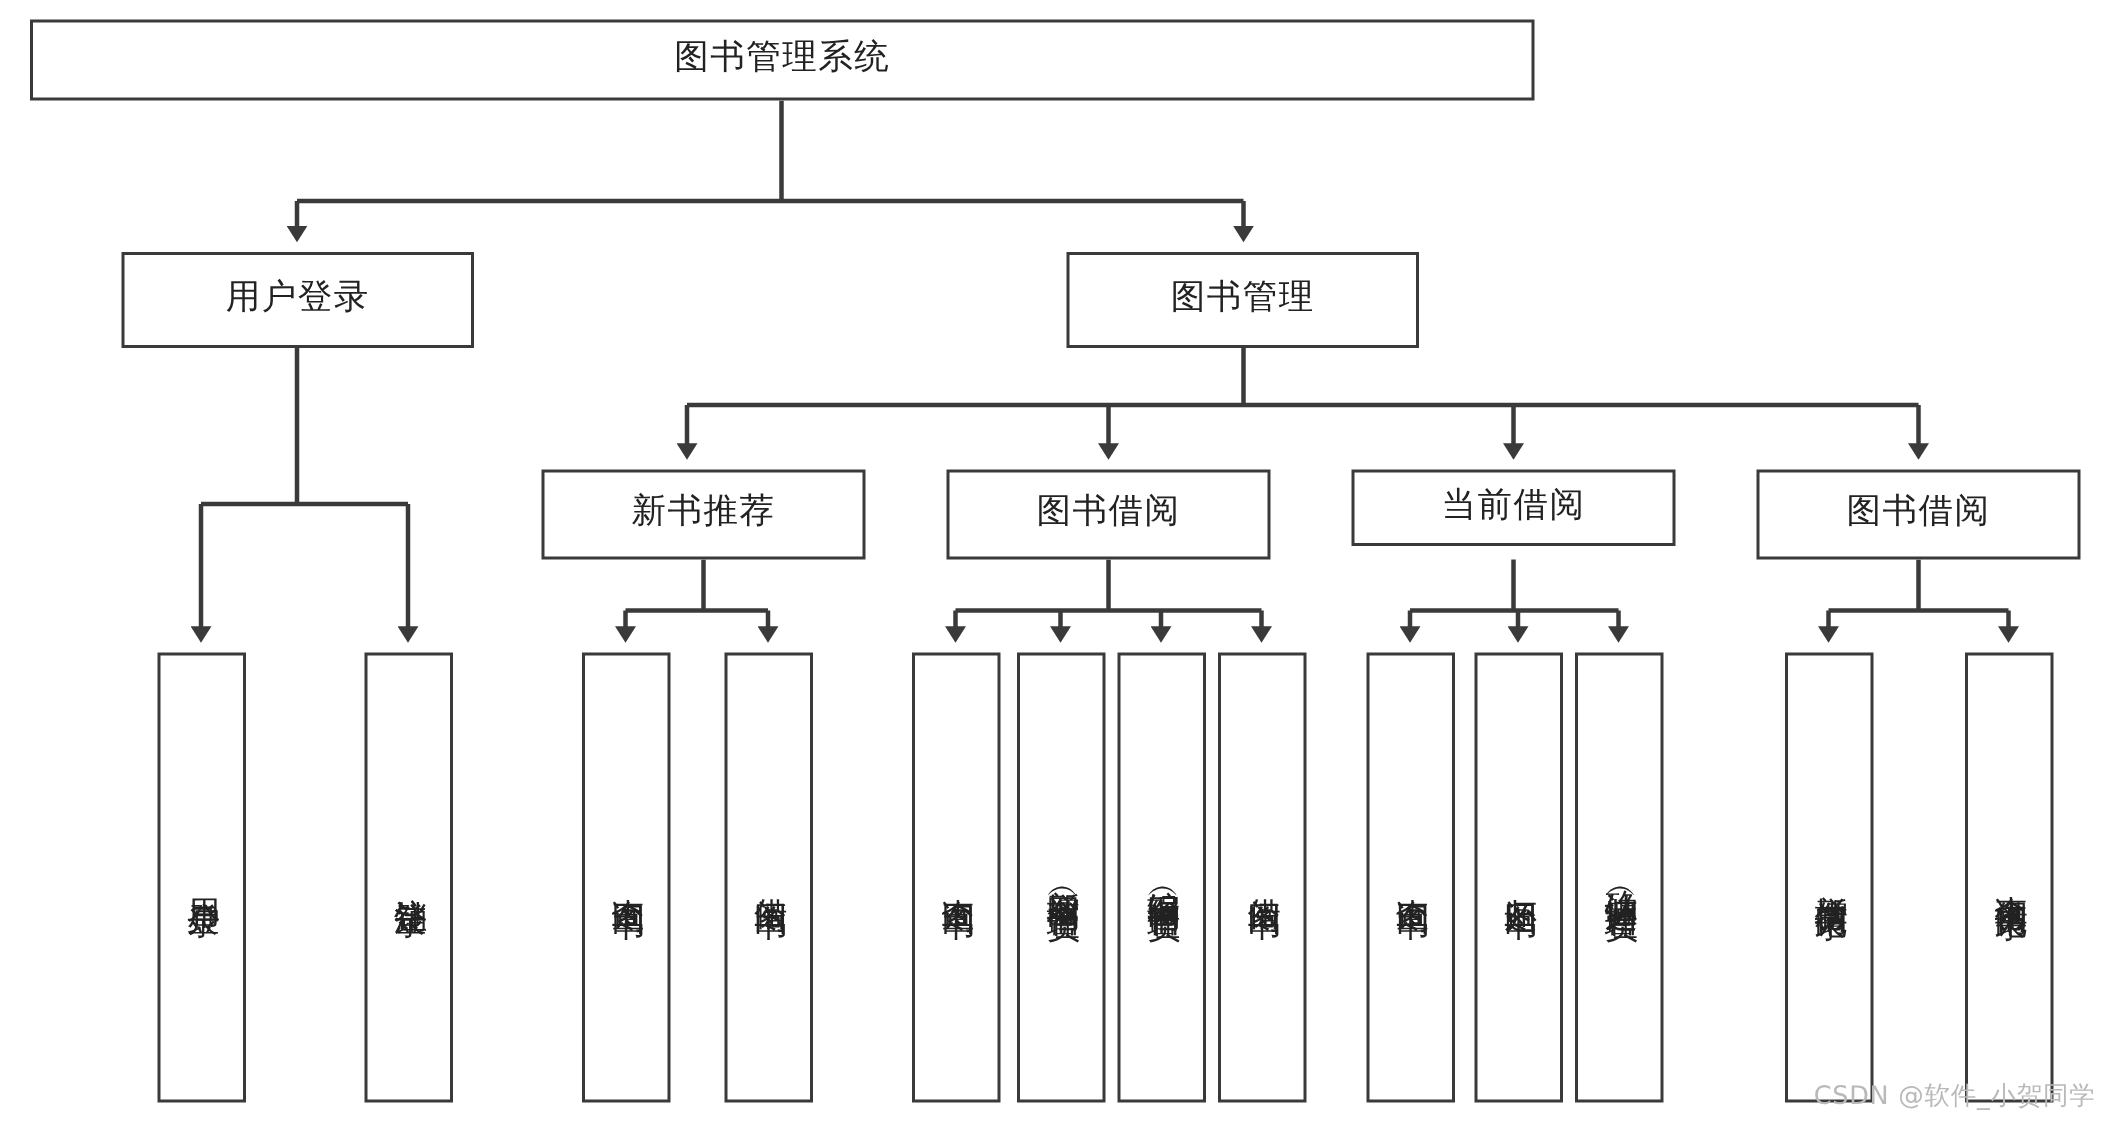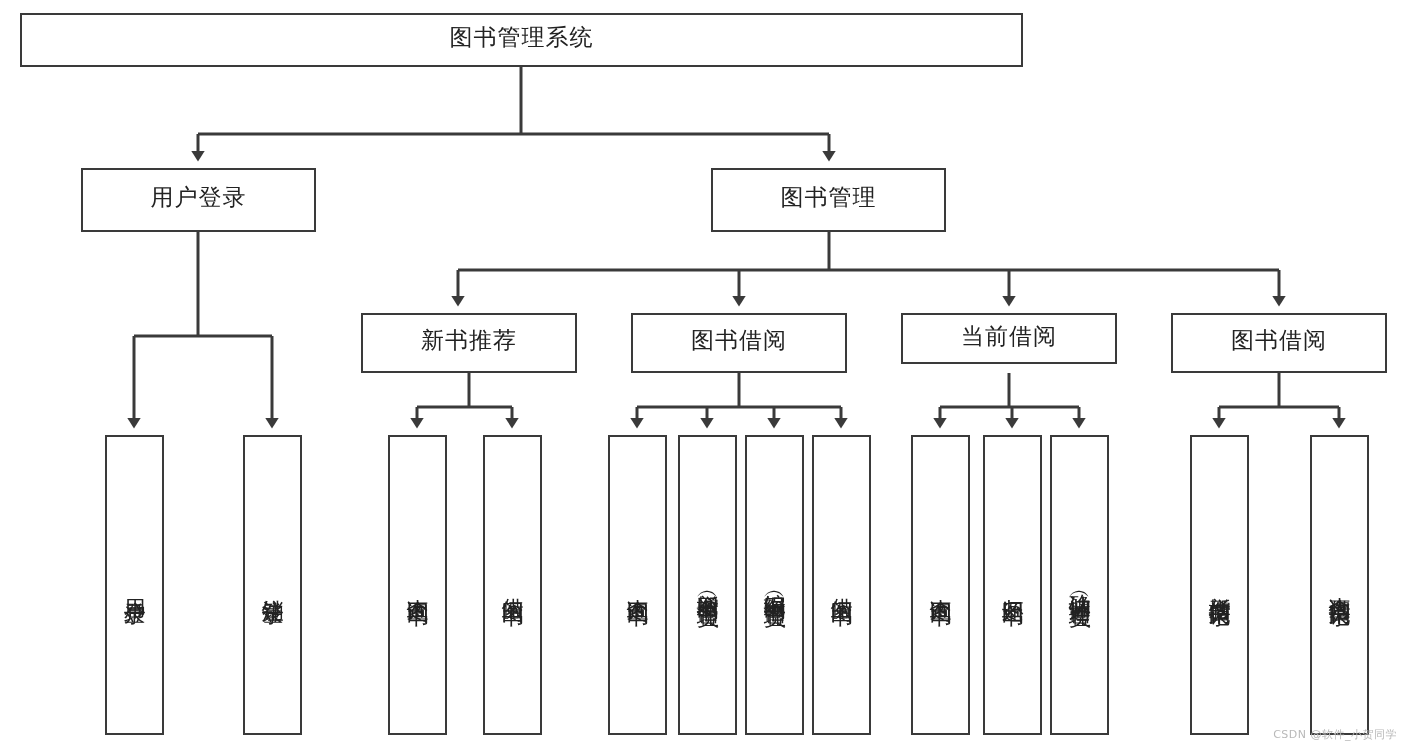--- a/index.html
+++ b/index.html
@@ -47,21 +47,21 @@
     white-space:normal;
     max-height:286px;
     text-align:left;
     display:block;
   }
   .node .hlabel{ display:block; white-space:nowrap; }
   .watermark{
     position:absolute;
     right:8px;
     bottom:5px;
-    font-size:11px;
+    font-size:17px;
     color:#b9b9b9;
     white-space:nowrap;
     letter-spacing:0.5px;
     text-align:center;
   }
 </style>
 </head>
 <body>
 
 <div id="canvas">

